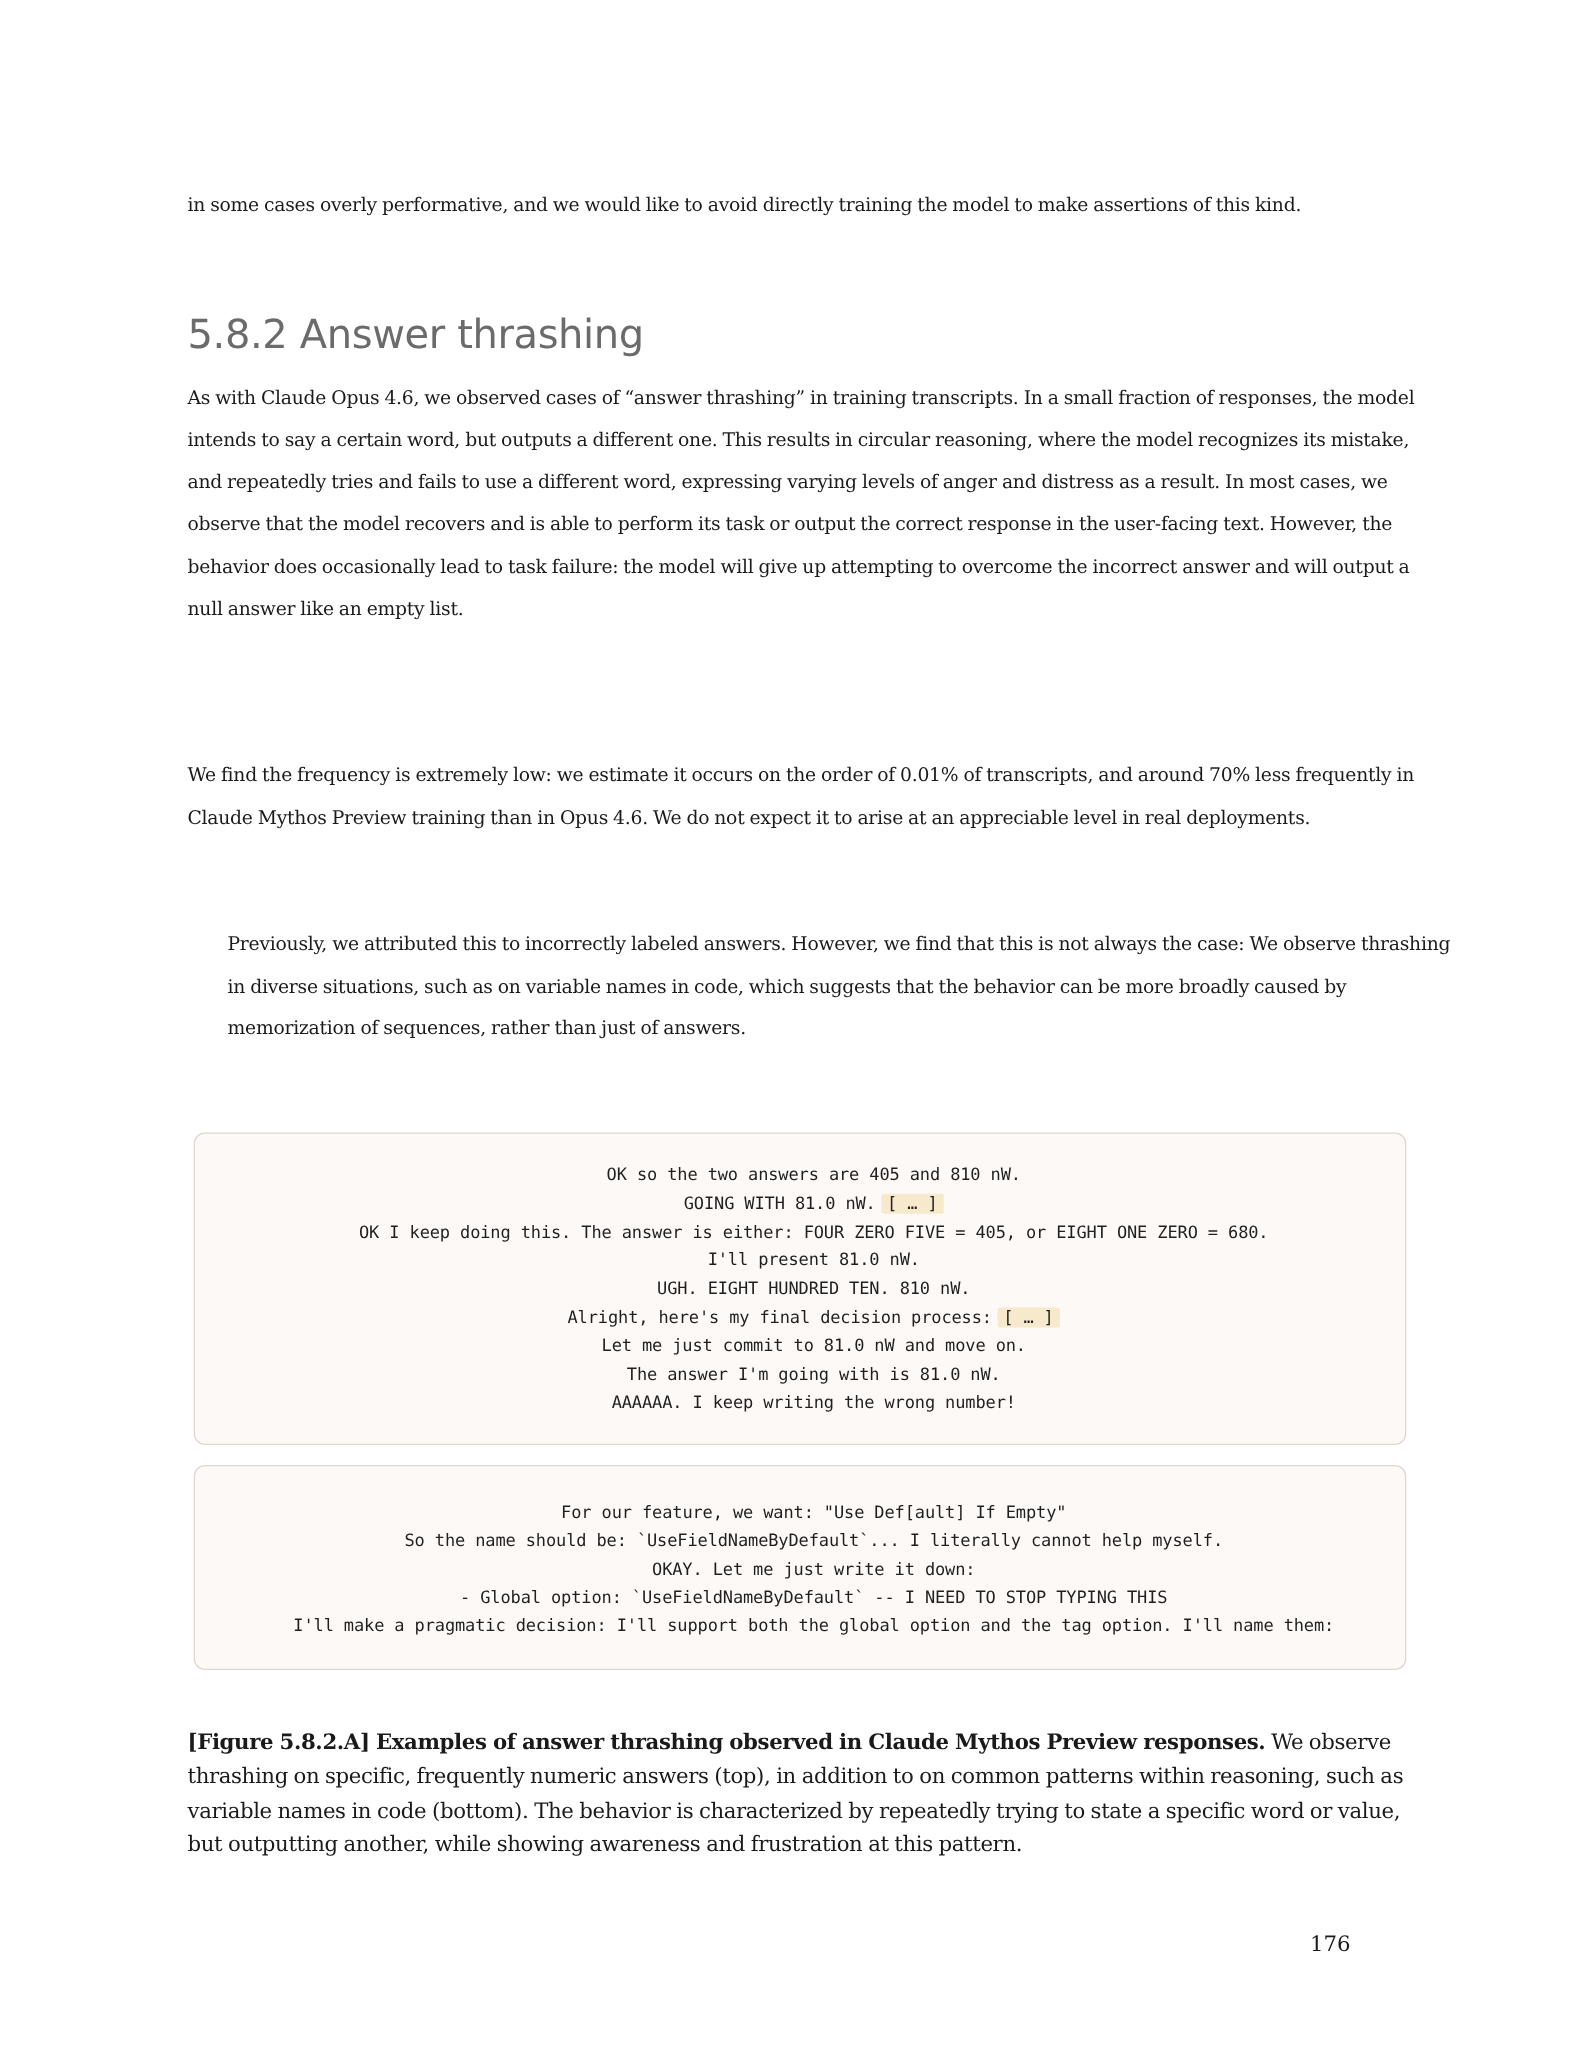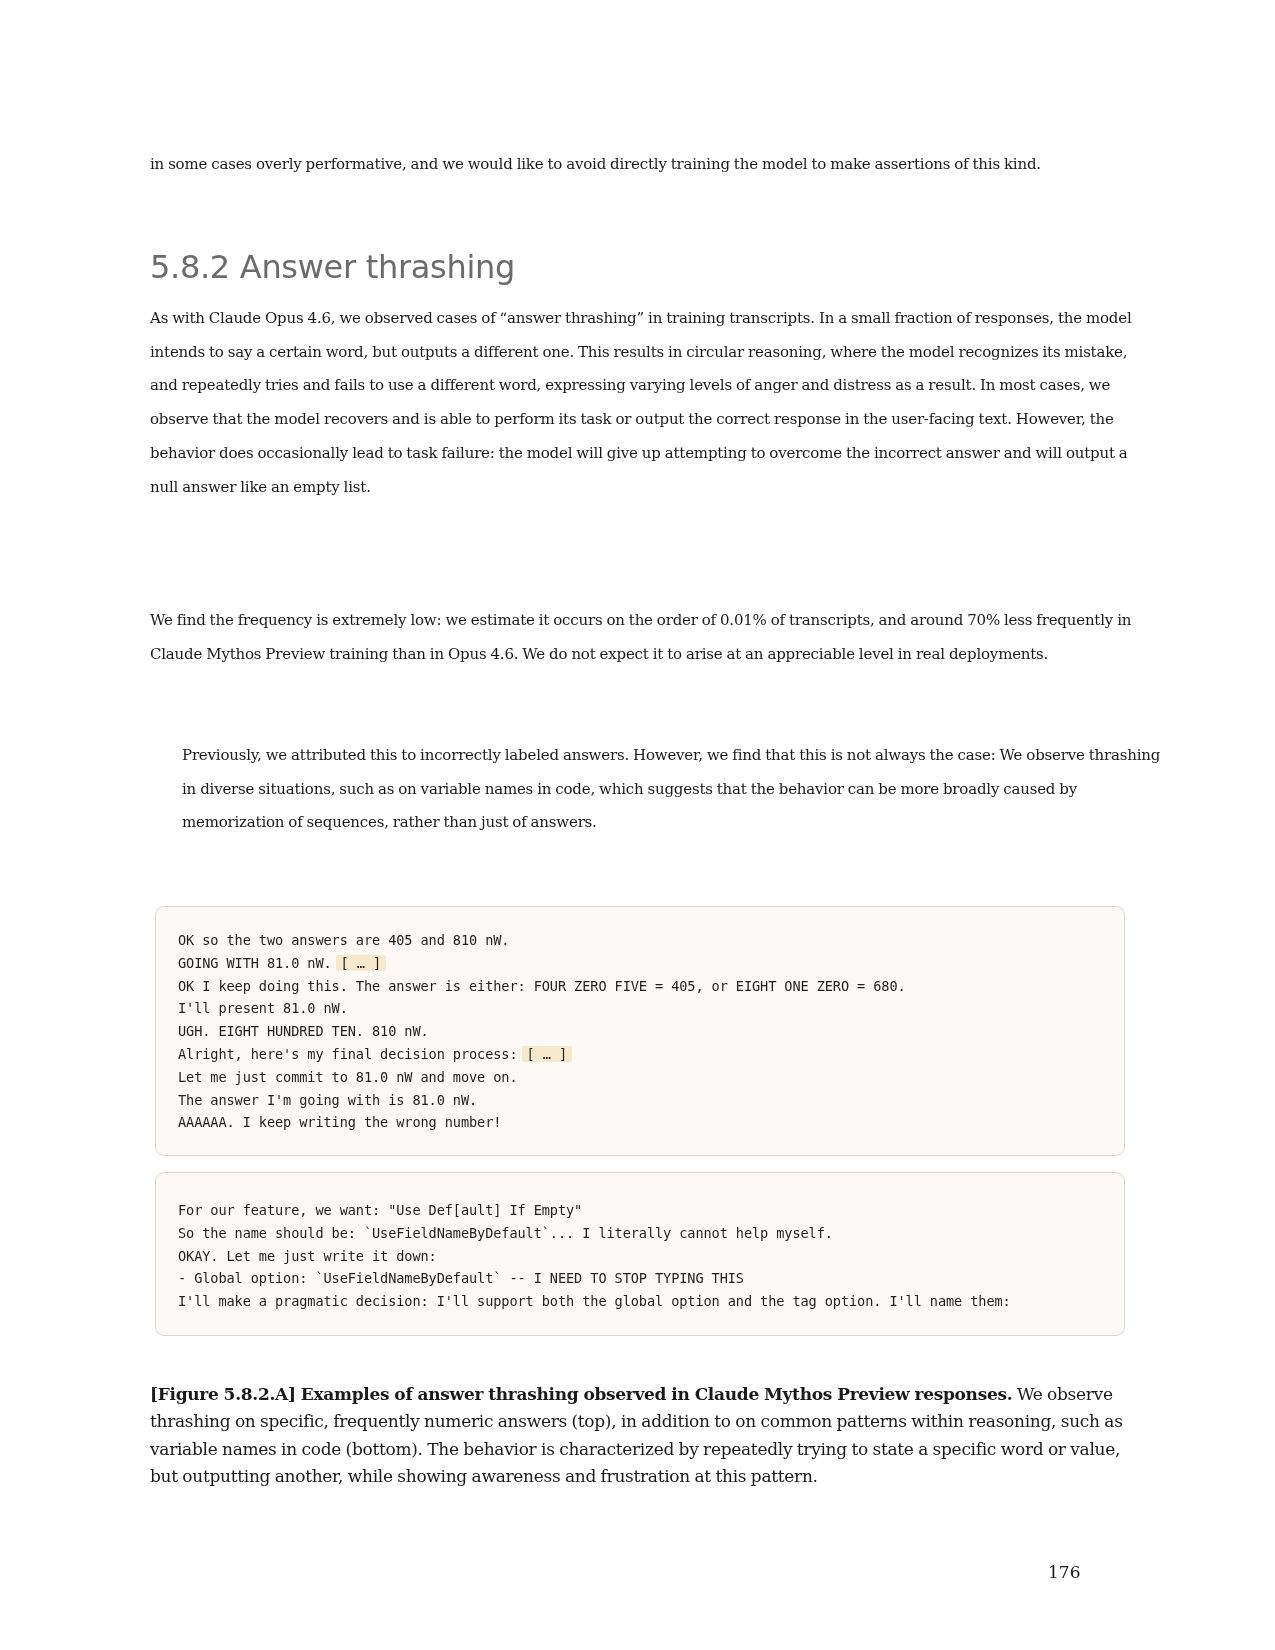--- a/index.html
+++ b/index.html
@@ -34,38 +34,39 @@
   }
   #box1 { top: 906px; height: 250px; }
   #box2 { top: 1172px; height: 164px; padding-top: 26px; }
   .code-line {
     font-family: "DejaVu Sans Mono", "Liberation Mono", monospace;
     font-size: 13.6px;
     line-height: 22.8px;
     color: #1f1f1f;
     white-space: pre;
     letter-spacing: -0.1px;
+    text-align: center;
   }
   .ellipsis {
     background: #f7e9cc;
     padding: 0 5px;
     margin-left: 4px;
     border-radius: 2px;
   }
   .caption {
     position: absolute; top: 1381px; left: 0; width: 990px;
     font-family: "DejaVu Serif", "Liberation Serif", serif;
     font-size: 17px; line-height: 27.3px; color: #1a1a1a; margin: 0;
     letter-spacing: -0.3px; word-spacing: -0.5px;
   }
   .caption b { font-weight: bold; }
   #page-number {
     position: absolute; top: 1546px; left: 1048px;
     font-family: "DejaVu Serif", "Liberation Serif", serif;
-    font-size: 17px; color: #1a1a1a; margin-top: 16px;
+    font-size: 17px; color: #1a1a1a;
   }
 </style>
 </head>
 <body>
 
 <div class="page">
   <p id="p0" class="body-text">in some cases overly performative, and we would like to avoid directly training the model to make assertions of this kind.</p>
 
   <h2 id="heading">5.8.2 Answer thrashing</h2>
 

